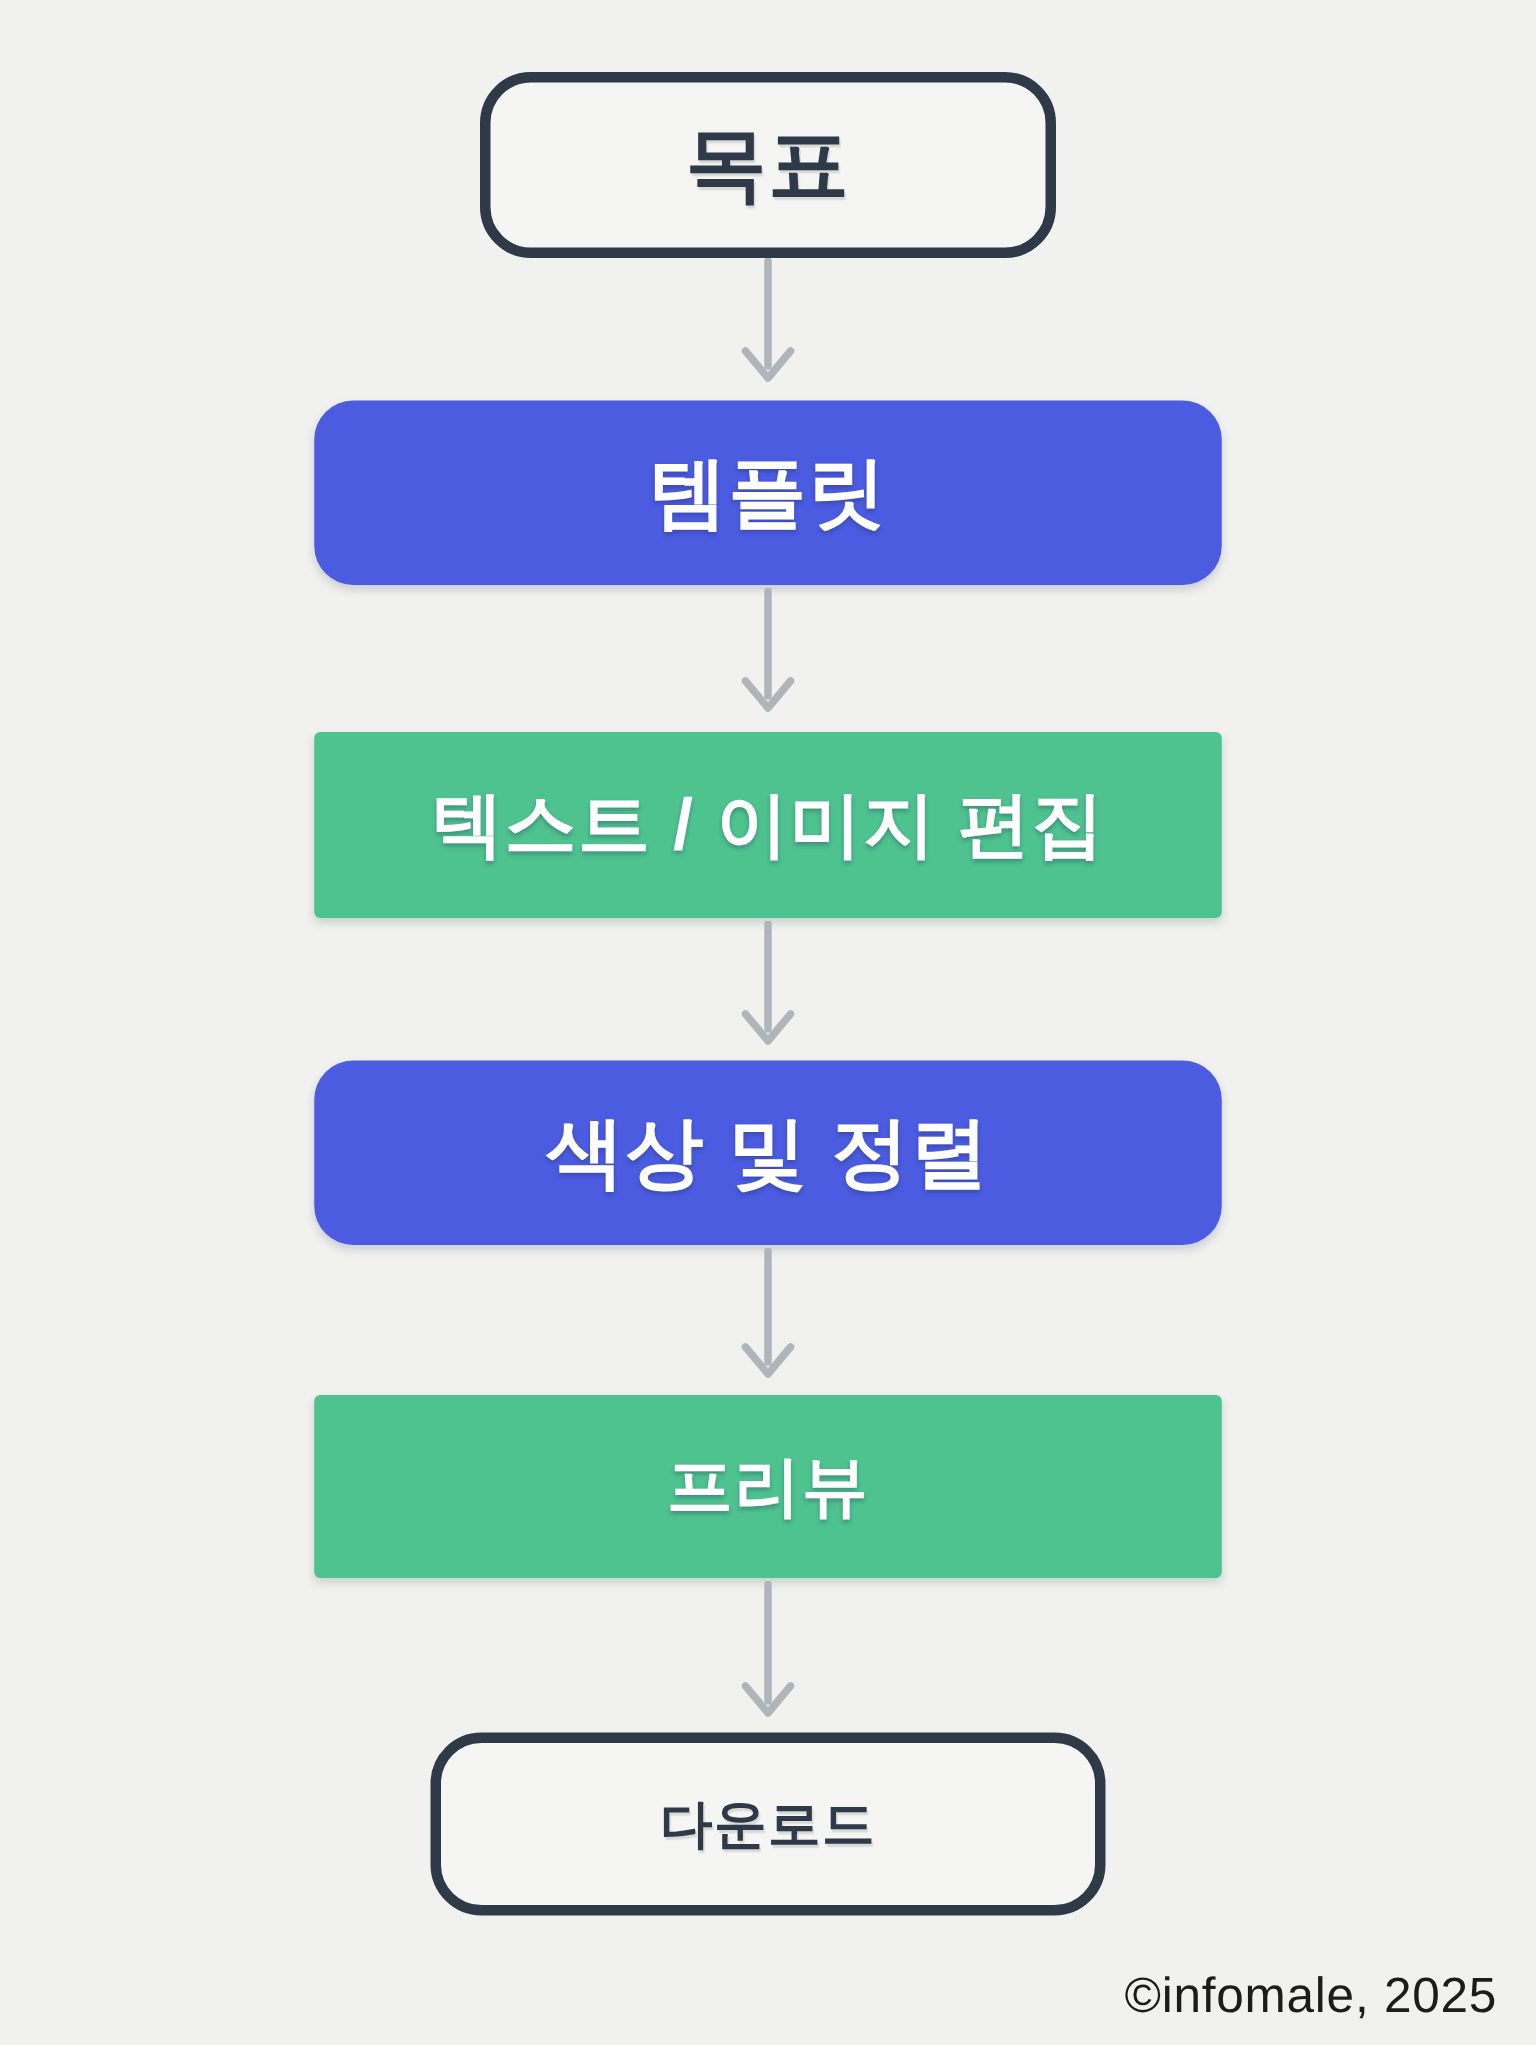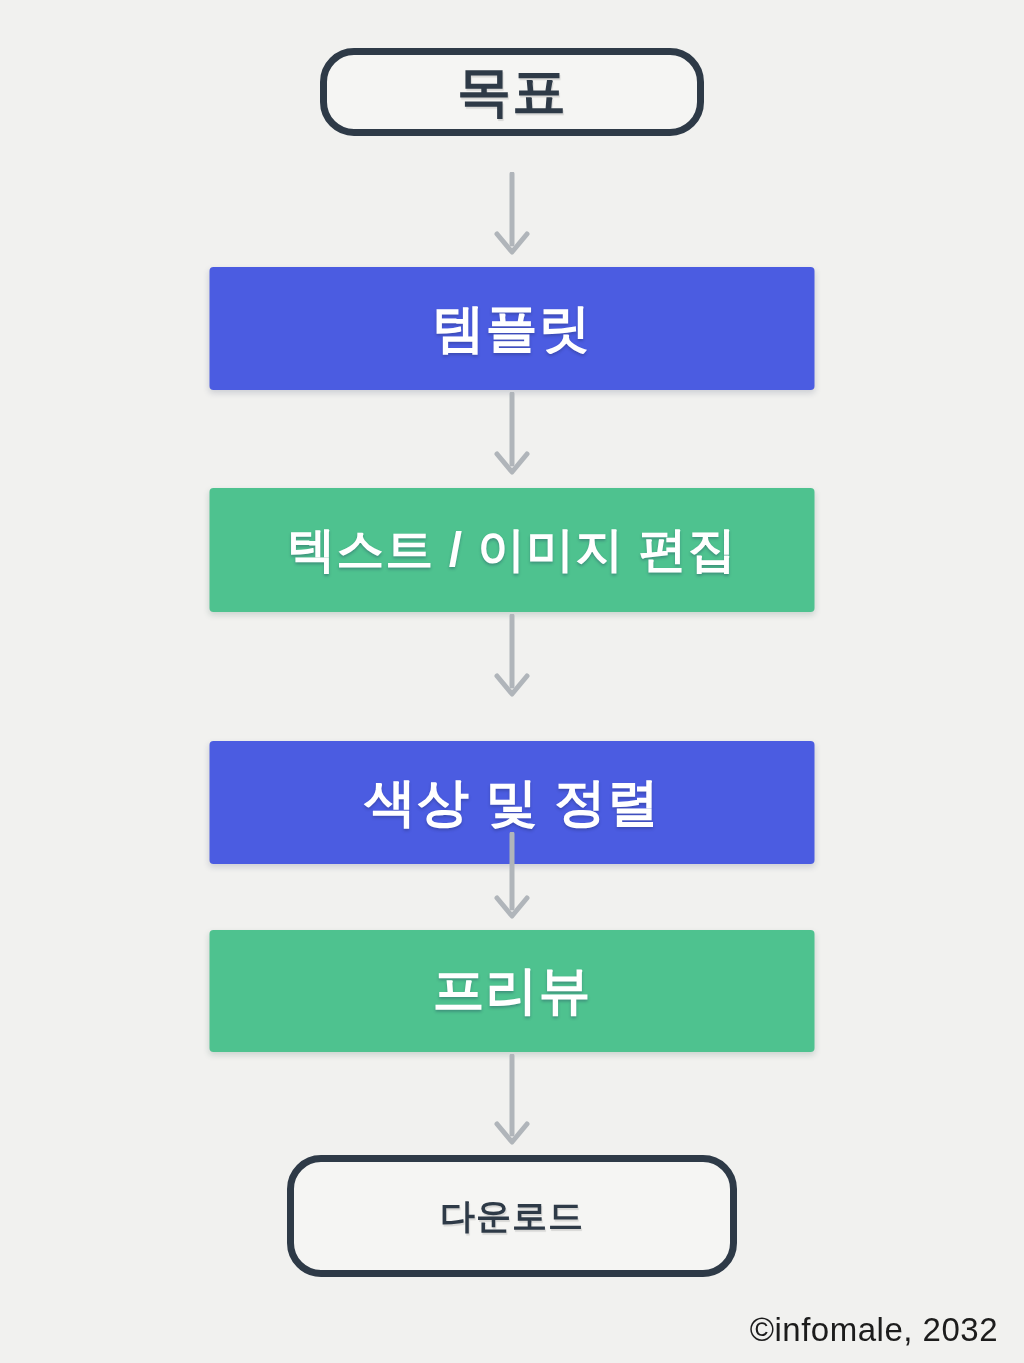--- a/index.html
+++ b/index.html
@@ -37,41 +37,41 @@
     background: var(--outline-fill, #f5f5f3);
     border: 7px solid var(--outline-dark, #2e3a47);
     border-radius: 34px;
     color: var(--outline-dark, #2e3a47);
   }
   .node.outline .label {
     text-shadow: 1px 2px 1px rgba(0,0,0,0.12);
   }
   .node.blue {
     background: var(--node-blue, #4b5ce1);
-    border-radius: 4px;
+    border-radius: 26px;
     color: var(--text-white, #ffffff);
     box-shadow: 0 3px 6px rgba(40,50,90,0.18);
   }
   .node.green {
     background: var(--node-green, #4ec28f);
     border-radius: 4px;
     color: var(--text-white, #ffffff);
     box-shadow: 0 3px 6px rgba(30,80,60,0.18);
   }
   .node.blue .label,
   .node.green .label {
     text-shadow: 0 2px 3px rgba(25,35,80,0.30);
   }
 
   
-  .n0 { top: 48px;   width: 384px; height: 88px; font-size: 54px; }
+  .n0 { top: 48px;   width: 384px; height: 124px; font-size: 54px; }
   .n1 { top: 267px;  width: 605px; height: 123px; font-size: 52px; }
   .n2 { top: 488px;  width: 605px; height: 124px; font-size: 48px; }
-  .n3 { top: 707px;  width: 605px; height: 123px; font-size: 52px; margin-top: 34px; }
-  .n4 { top: 930px;  width: 605px; height: 122px; font-size: 52px; }
+  .n3 { top: 707px;  width: 605px; height: 123px; font-size: 52px; }
+  .n4 { top: 930px;  width: 605px; height: 122px; font-size: 44px; }
   .n5 { top: 1155px; width: 450px; height: 122px; font-size: 35px; }
 
   .arrow {
     position: absolute;
     left: 50%;
     transform: translateX(-50%);
   }
   .arrow line, .arrow polyline {
     stroke: var(--arrow-gray, #b0b5ba);
     stroke-width: 5;
@@ -141,15 +141,15 @@
 
   <svg class="arrow a4" width="44" height="92" viewBox="0 0 44 92">
     <line x1="22" y1="2" x2="22" y2="80"></line>
     <polyline points="7,70 22,88 37,70"></polyline>
   </svg>
 
   <div class="node outline n5">
     <span class="label">다운로드</span>
   </div>
 
-  <div class="footer">©infomale, 2032</div>
+  <div class="footer">©infomale, 2025</div>
 
 </div>
 
 </body></html>

